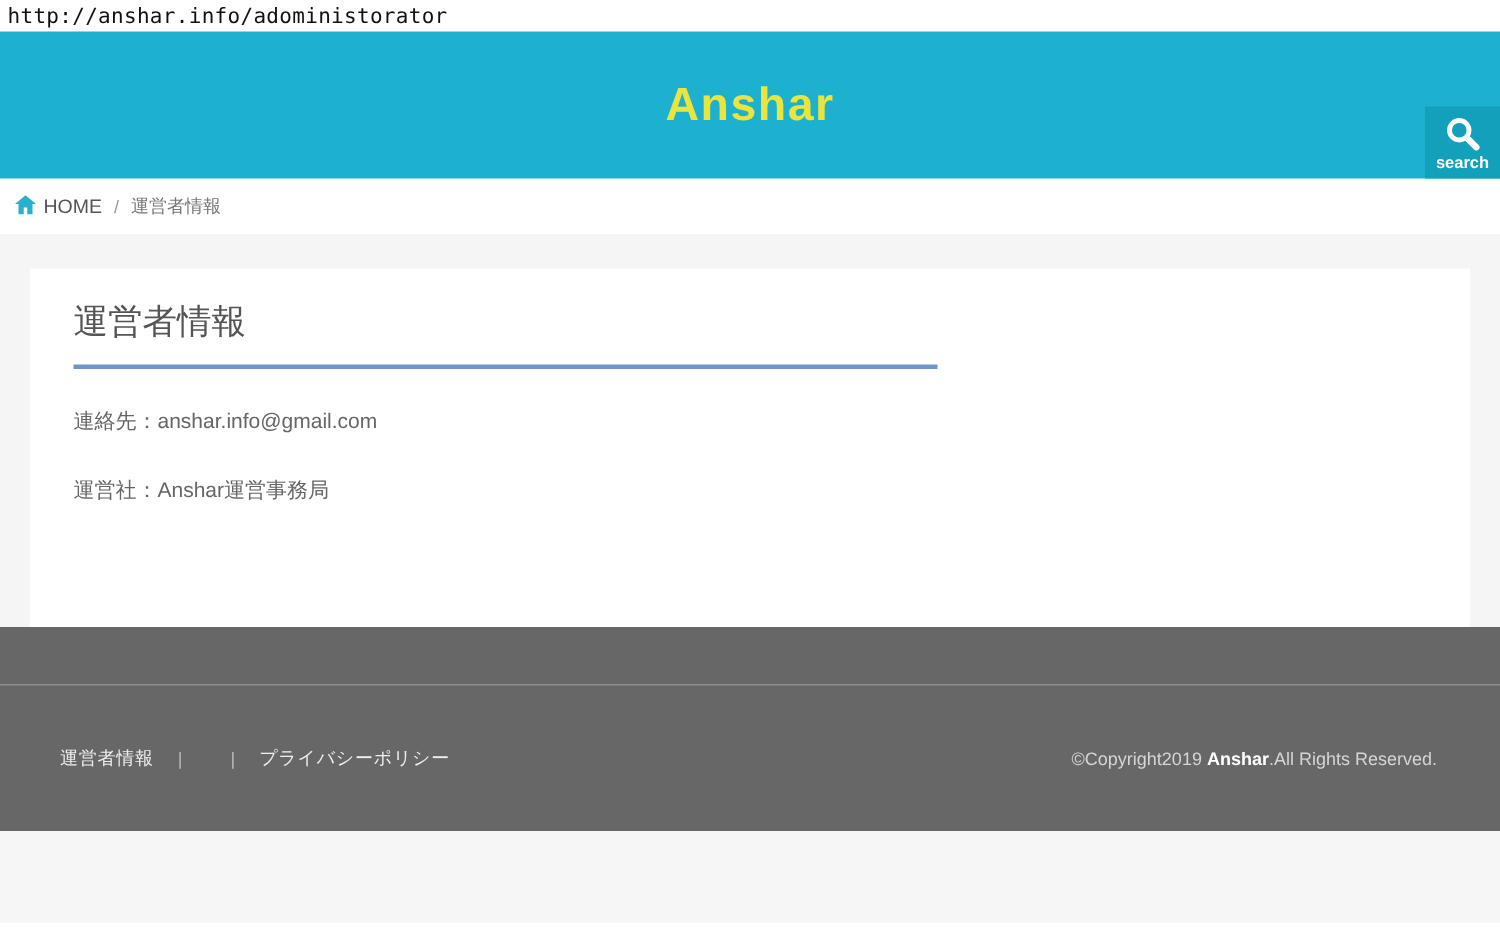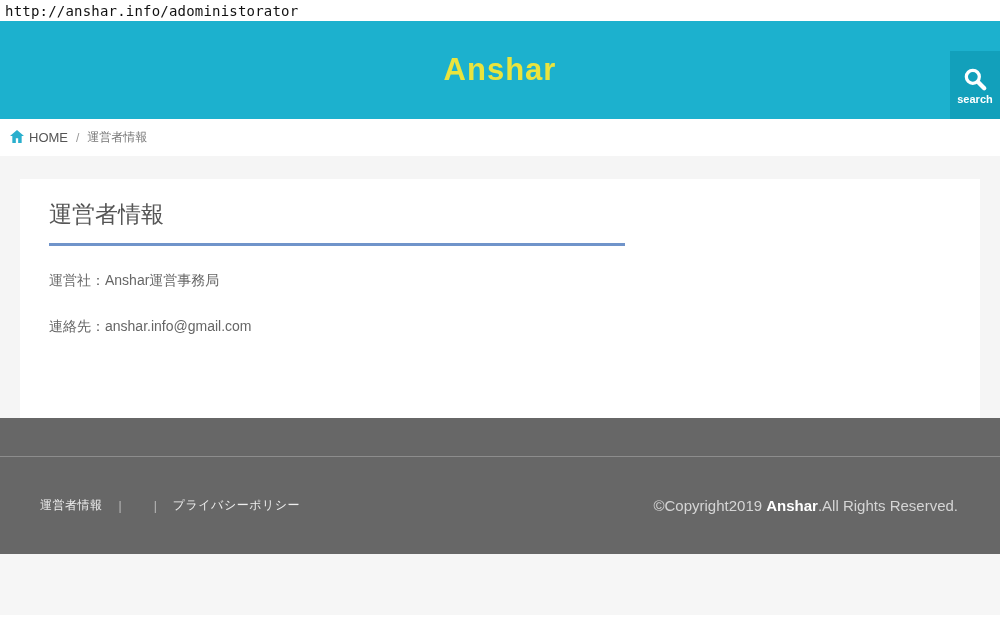--- a/index.html
+++ b/index.html
@@ -36,21 +36,21 @@
     text-align: center;
     font-size: 31px;
     font-weight: bold;
     color: #e9e43e;
     letter-spacing: 1px;
     cursor: pointer;
   }
   .search-btn {
     position: absolute;
     right: 0; bottom: 0;
-    width: 50px; height: 68px;
+    width: 50px; height: 48px;
     background: #12a0bb;
     display: flex; flex-direction: column;
     align-items: center; justify-content: center;
     cursor: pointer;
   }
   .search-btn svg { display: block; }
   .search-label {
     font-size: 11px;
     font-weight: bold;
     color: #ffffff;
@@ -123,21 +123,21 @@
     font-size: 12px;
   }
   .footer-links a {
     color: #eeeeee;
     text-decoration: none;
     cursor: pointer;
     letter-spacing: 0.5px;
   }
   .f-sep { color: #bbbbbb; margin: 0 16px; }
   .copyright {
-    font-size: 15px;
+    font-size: 12px;
     color: #d5d5d5;
   }
   .copyright b { color: #ffffff; }
 
   .bottom-strip {
     height: 61px;
     background: #f6f6f6;
   }
 </style>
 </head>
@@ -165,22 +165,22 @@
     </svg>
     <span>HOME</span>
   </a>
   <span class="bc-sep">/</span>
   <span class="bc-current">運営者情報</span>
 </nav>
 
 <main class="page-bg">
   <section class="card">
     <h2 class="page-title">運営者情報</h2>
+    <p>連絡先：anshar.info@gmail.com</p>
     <p>運営社：Anshar運営事務局</p>
-    <p>連絡先：anshar.info@gmail.com</p>
   </section>
 </main>
 
 <footer class="site-footer">
   <div class="footer-top"></div>
   <div class="footer-main">
     <div class="footer-links">
       <a>運営者情報</a>
       <span class="f-sep">|</span>
       <span class="f-sep">|</span>

